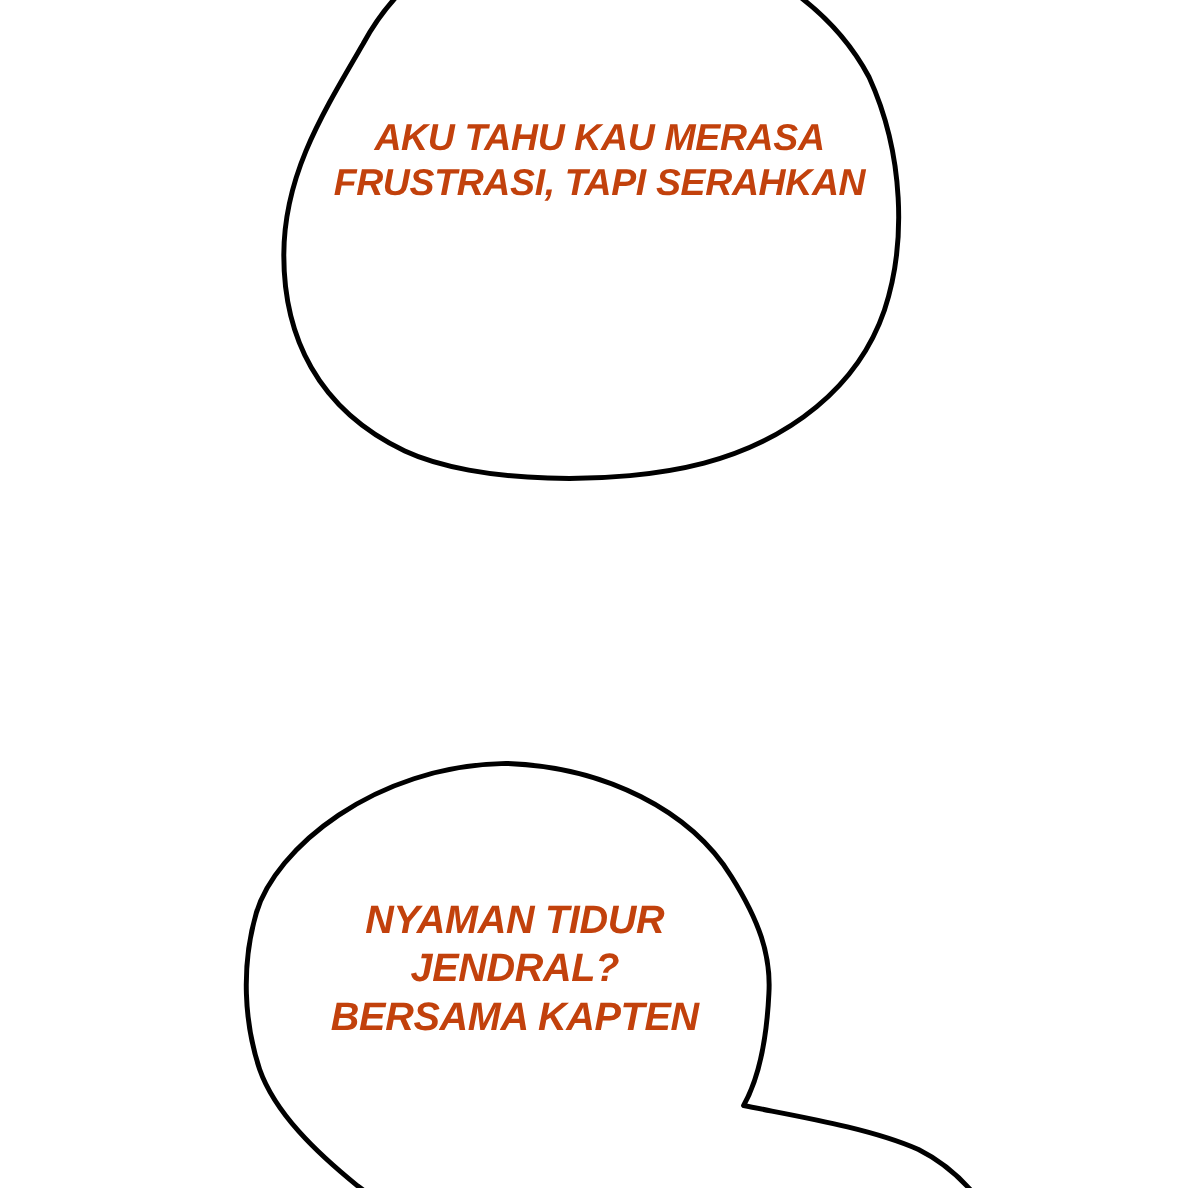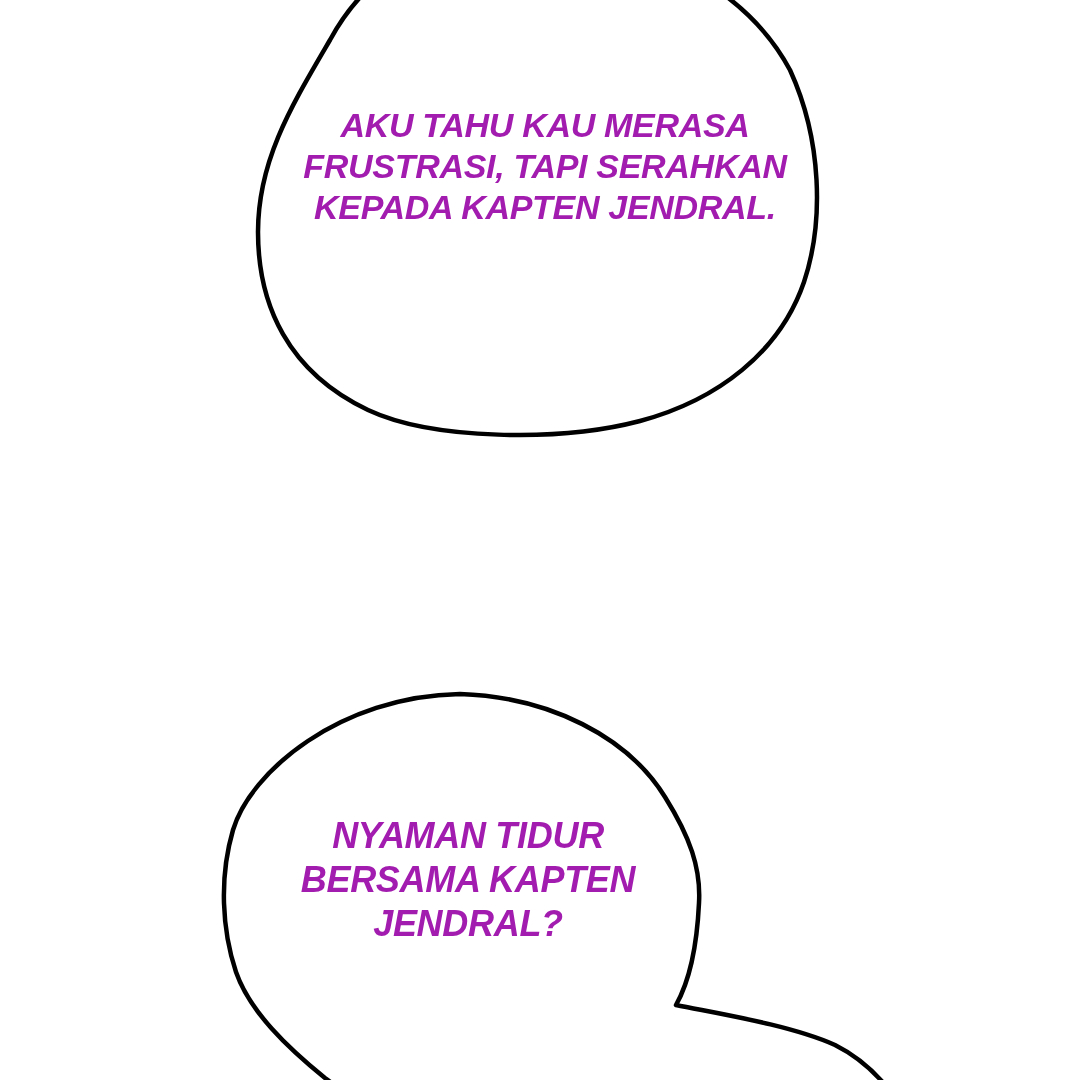--- a/index.html
+++ b/index.html
@@ -19,21 +19,21 @@
     position: absolute;
     left: 0;
     top: 0;
     width: 1080px;
     height: 1080px;
     display: block;
   }
   .dialog {
     position: absolute;
     text-align: center;
-    color: #a21caf;
+    color: #c2410c;
     font-style: italic;
     font-weight: bold;
     white-space: nowrap;
   }
   .dialog-top {
     left: 245px;
     top: 105px;
     width: 600px;
     font-size: 34px;
     line-height: 41px;
@@ -74,22 +74,21 @@
              L 400,1140
              C 368,1112 344,1092 325,1078
              C 288,1048 250,1012 236,972
              C 222,930 219,878 233,830
              C 250,772 340,696 460,694 Z" stroke="#000000"></path>
   </svg>
 
   <div class="dialog dialog-top">
     <div>AKU TAHU KAU MERASA</div>
     <div>FRUSTRASI, TAPI SERAHKAN</div>
-    <div>KEPADA KAPTEN JENDRAL.</div>
   </div>
 
   <div class="dialog dialog-bottom">
     <div>NYAMAN TIDUR</div>
+    <div>JENDRAL?</div>
     <div>BERSAMA KAPTEN</div>
-    <div>JENDRAL?</div>
   </div>
 
 </div>
 
 </body></html>

